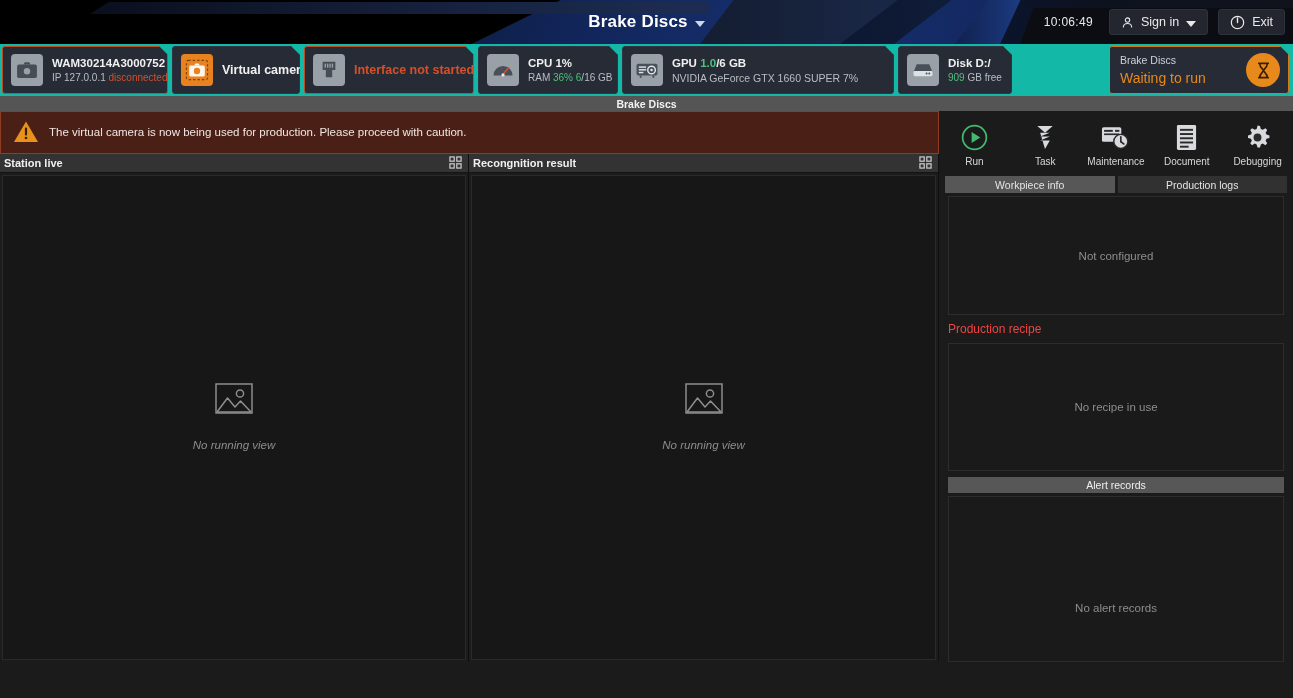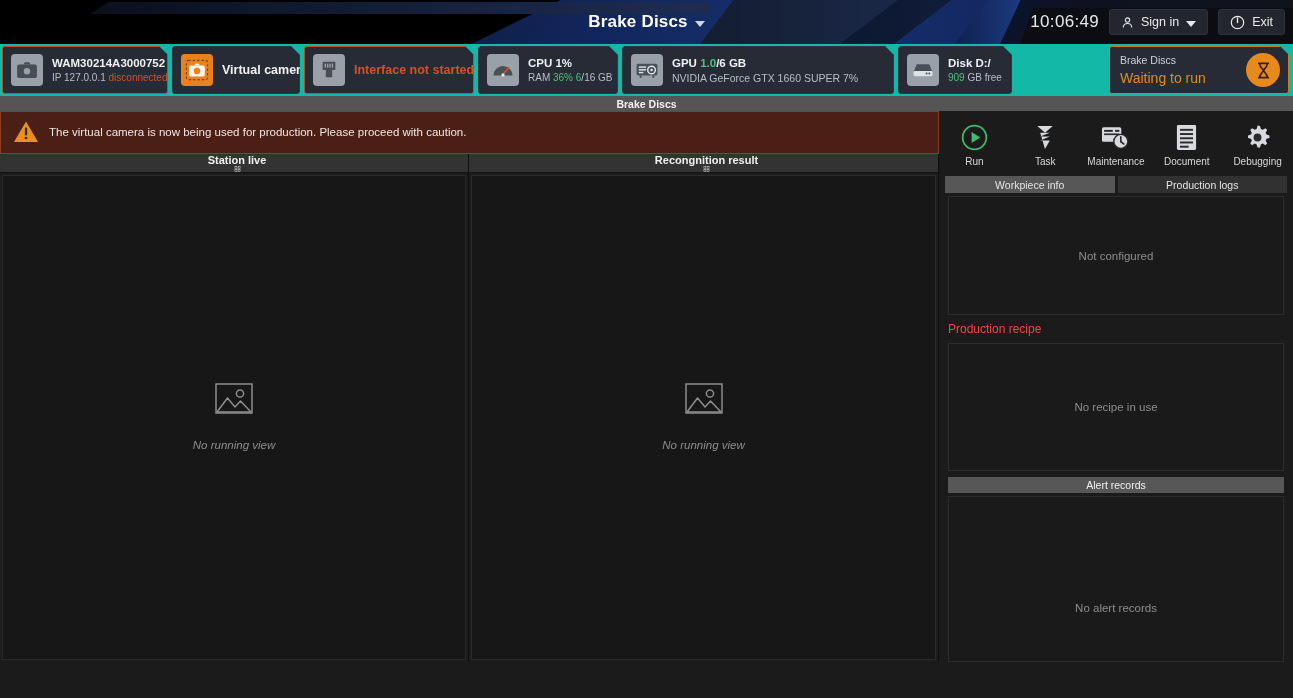--- a/index.html
+++ b/index.html
@@ -71,21 +71,21 @@
     border-left: 5px solid transparent;
     border-right: 5px solid transparent;
     border-top: 6px solid #cfd6e6;
     margin-top: 3px;
   }
 
   .tb-right {
     position: absolute; right: 8px; top: 0; height: 44px;
     display: flex; align-items: center; gap: 10px; z-index: 6;
   }
-  .clock { font-size: 17px; color: #e8e8e8; letter-spacing: .3px;}
+  .clock { font-size: 12px; color: #e8e8e8; margin-right: 6px; letter-spacing: .3px;}
   .tb-btn {
     display: flex; align-items: center; gap: 7px;
     height: 26px; padding: 0 11px;
     background: #23262e; border: 1px solid #2e323c; border-radius: 3px;
     font-size: 12.5px; color: #e9e9e9; cursor: pointer;
   }
   .icon-person { display:block; }
   .icon-power { display:block; }
 
   
@@ -184,22 +184,21 @@
     background: #1c1c1c;
     border-right: 1px solid #101010;
   }
   .viewpanel.p1 { width: 469px; }
   .viewpanel.p2 { width: 470px; }
   .panelhdr {
     height: 19px;
     background: #333333;
     border-bottom: 1px solid #141414;
     display: flex; align-items: center; justify-content: space-between;
-    padding: 0 6px 0 12px;
-    flex-direction: column;
+    padding: 0 6px 0 4px;
   }
   .panelhdr .ptitle { font-size: 11px; font-weight: bold; color: #f0f0f0; }
   .grid-icon { display:block; cursor:pointer; }
   .panelbody {
     flex: 1 1 auto;
     background: #171717;
     border: 1px solid #2a2a2a;
     margin: 2px;
     display: flex; align-items: center; justify-content: center;
   }

